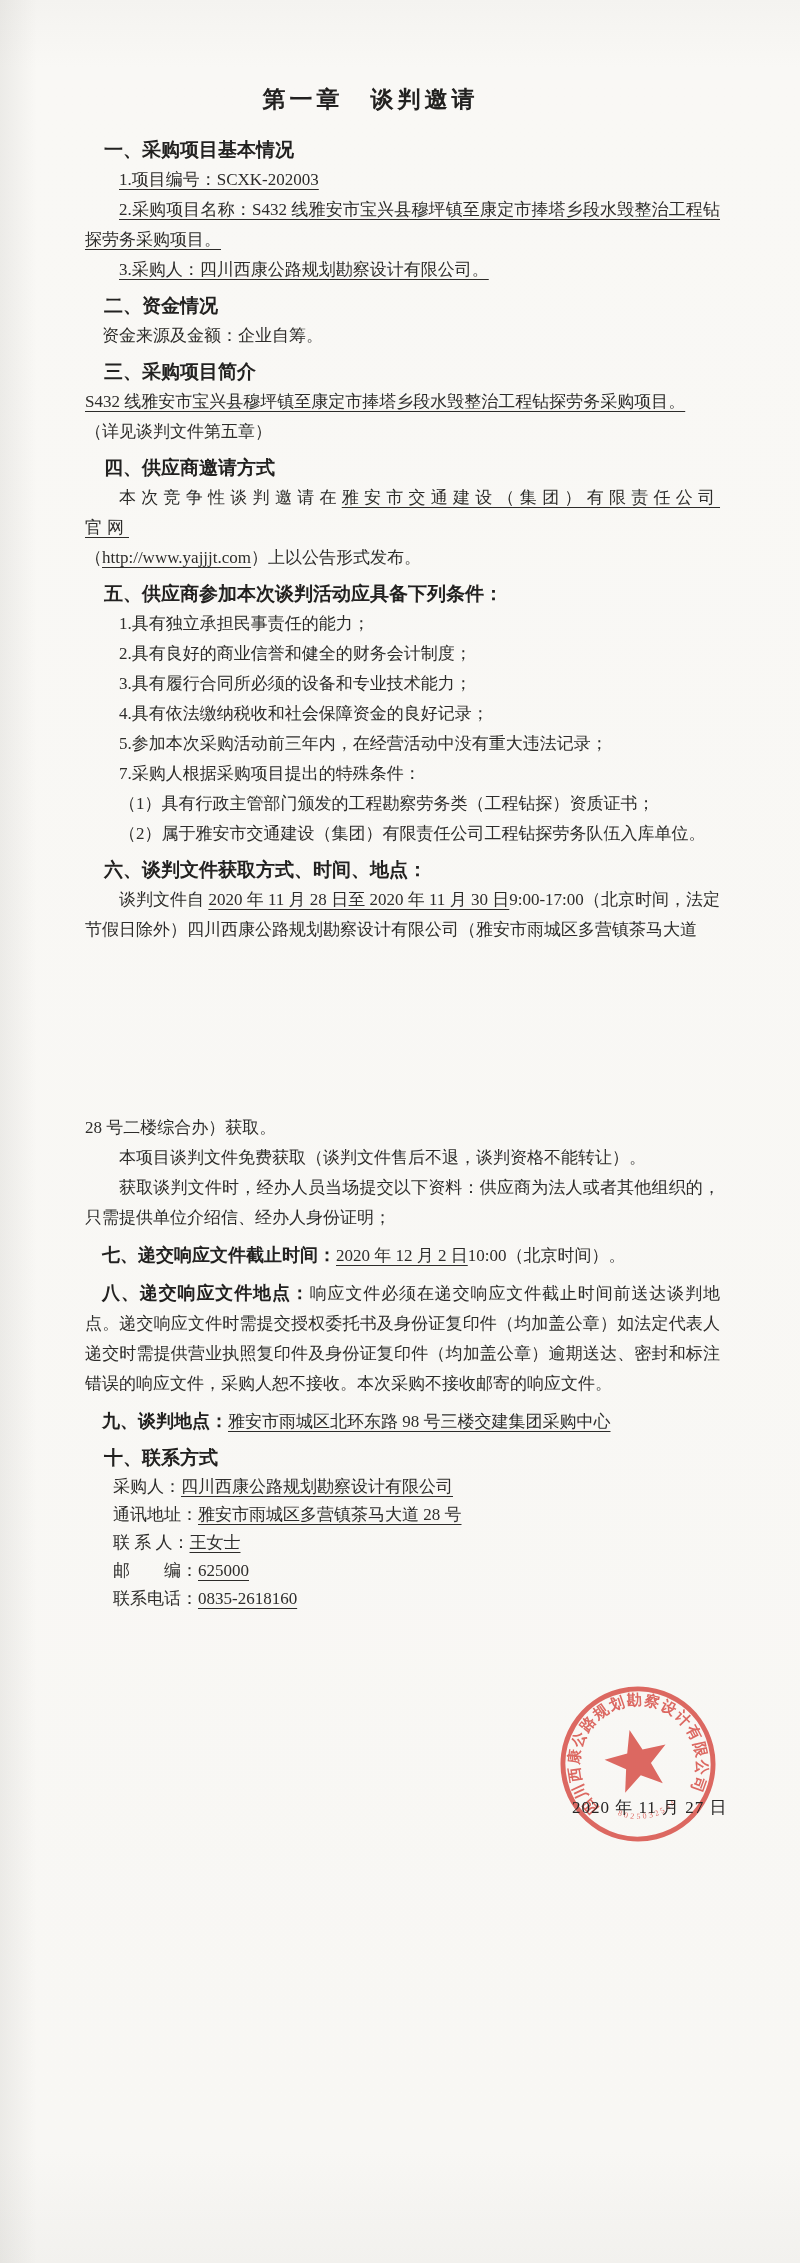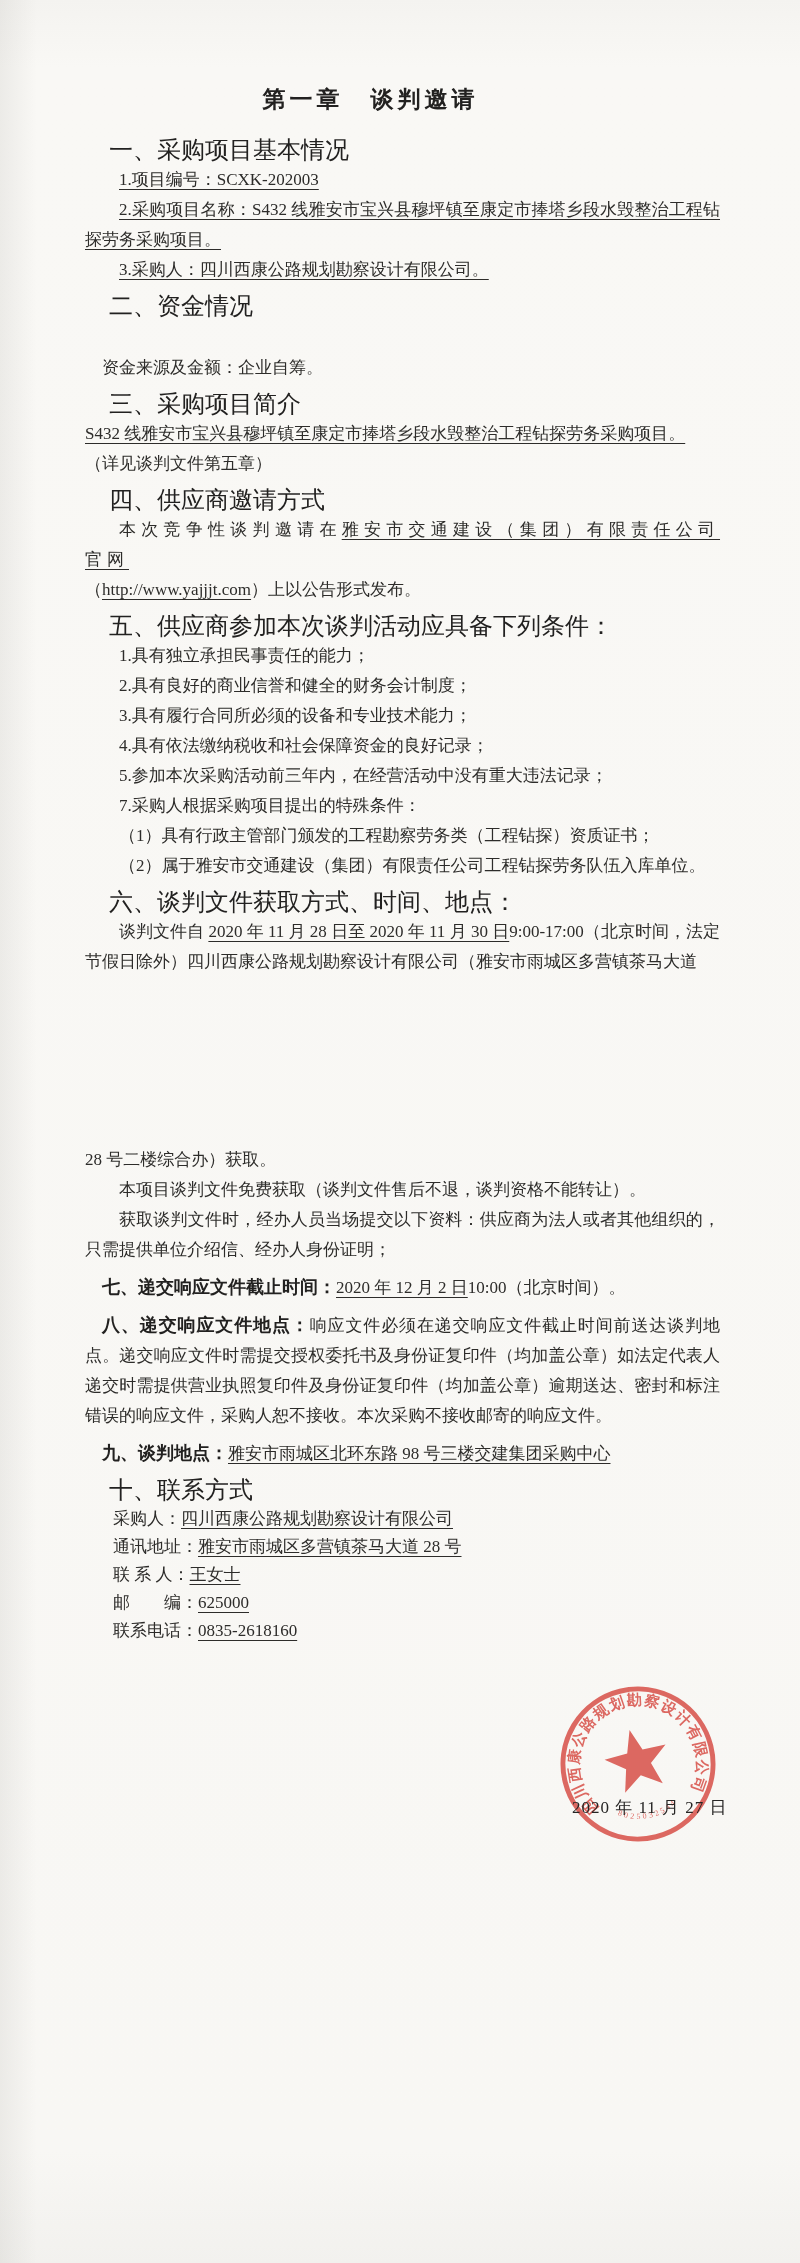--- a/index.html
+++ b/index.html
@@ -30,35 +30,35 @@
     font-size: 23px;
     font-weight: bold;
     text-align: center;
     letter-spacing: 4px;
     margin: 0 0 20px 0;
     transform: translateX(-32px);
     color: #222120;
   }
   .h {
     font-family: "Liberation Sans", "DejaVu Sans", sans-serif;
-    font-size: 24px;
-    font-weight: normal;
+    font-size: 19px;
+    font-weight: bold;
     line-height: 30px;
     margin: 6px 0 0 0;
     text-indent: 1em;
     color: #222120;
   }
   .body {
     font-size: 17px;
     line-height: 30px;
     margin: 0;
     text-align: justify;
   }
   .indent { text-indent: 2em; }
-  .indent1 { text-indent: 1em; margin-top: 32px; }
+  .indent1 { text-indent: 1em; }
   .m-top { margin-top: 8px; }
   .u { text-decoration: underline; text-underline-offset: 4px; text-decoration-thickness: 1px; }
   .tracked { letter-spacing: 5px; }
   .h-inline {
     font-family: Liberation Mono, monospace;
     font-size: 18px;
     font-weight: bold;
     color: #222120;
   }
   .scan-gap { height: 168px; }

